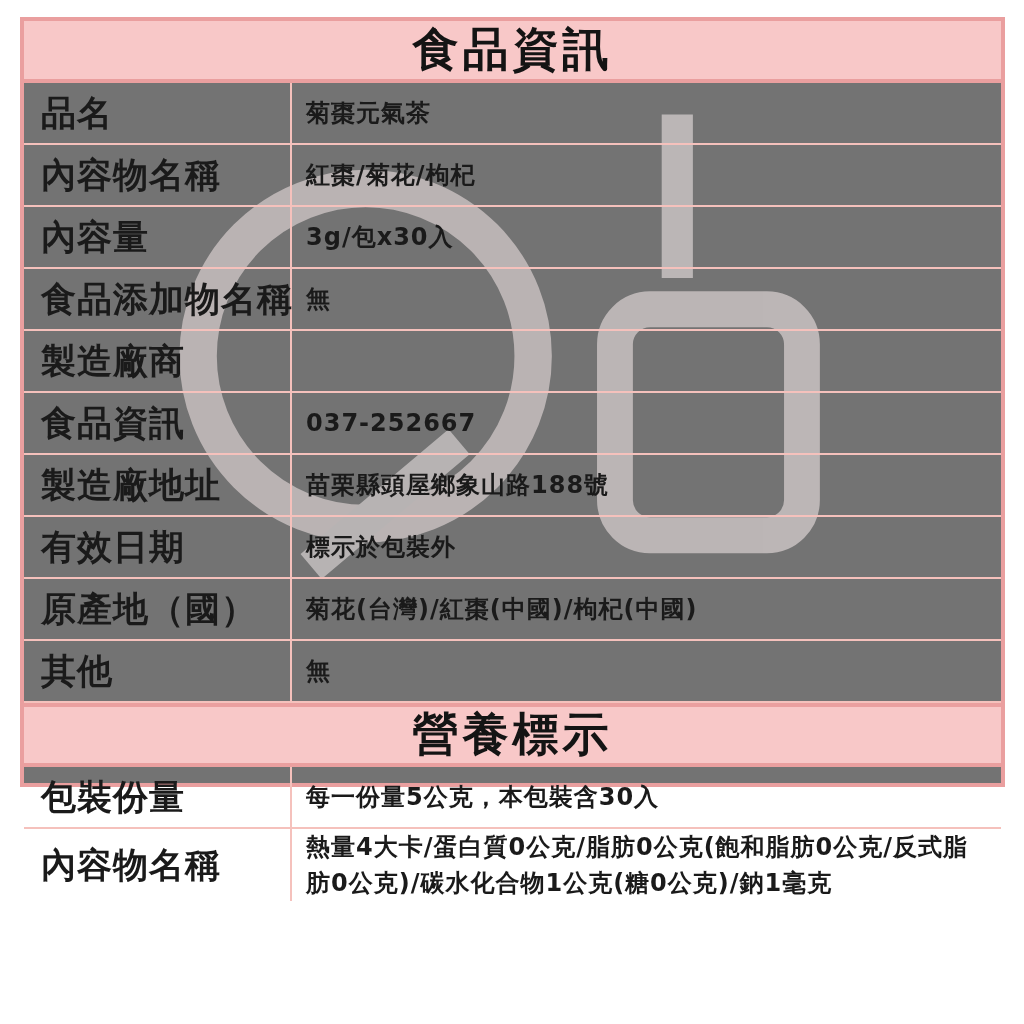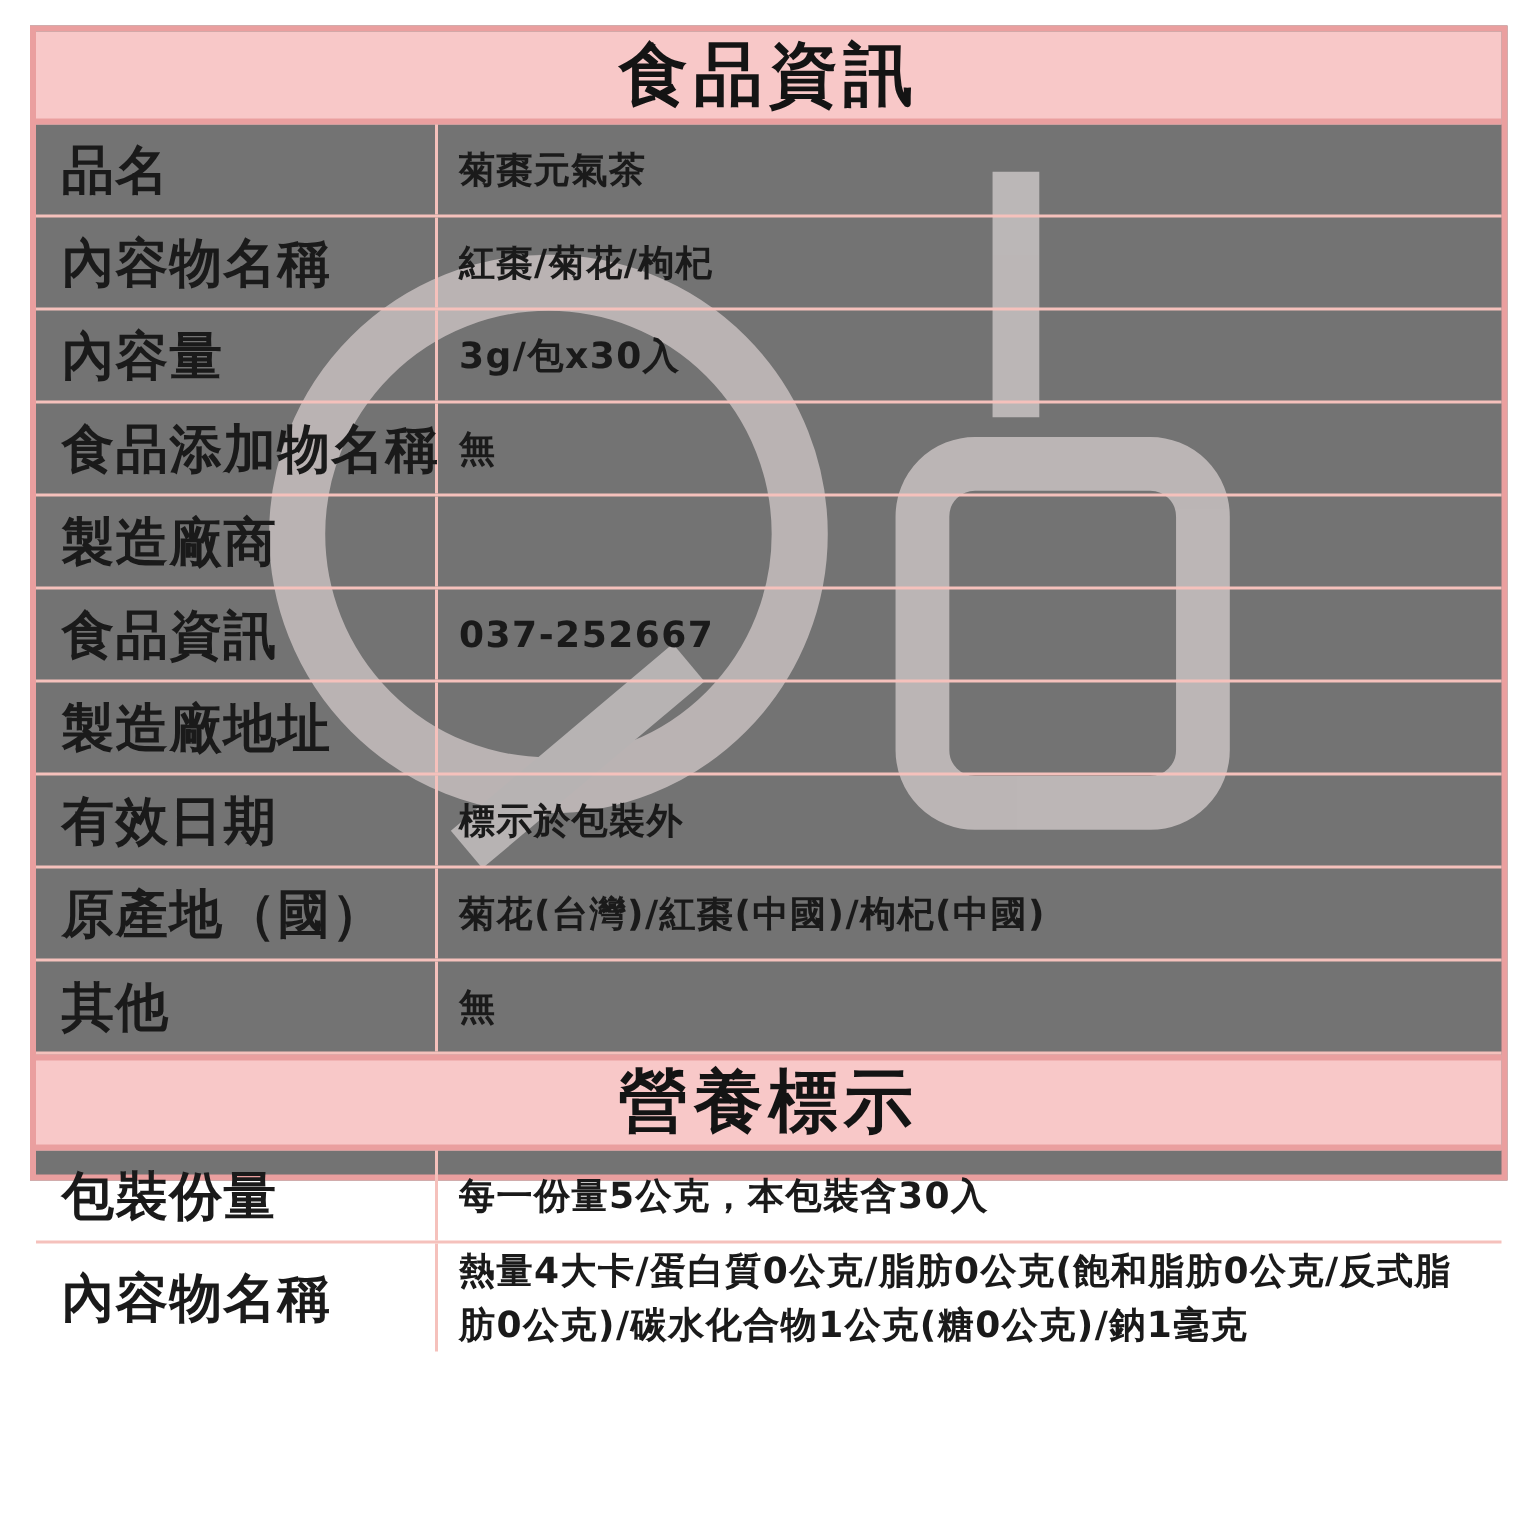--- a/index.html
+++ b/index.html
@@ -132,20 +132,21 @@
   </div>
   <div class="row">
     <div class="label-cell">製造廠商</div>
   </div>
   <div class="row">
     <div class="label-cell">食品資訊</div>
     <div class="value-cell nowrap">037-252667</div>
   </div>
   <div class="row">
     <div class="label-cell">製造廠地址</div>
+    <div class="value-cell nowrap">苗栗縣頭屋鄉象山路188號</div>
   </div>
   <div class="row">
     <div class="label-cell">有效日期</div>
     <div class="value-cell nowrap">標示於包裝外</div>
   </div>
   <div class="row">
     <div class="label-cell">原產地（國）</div>
     <div class="value-cell nowrap">菊花(台灣)/紅棗(中國)/枸杞(中國)</div>
   </div>
   <div class="row">

